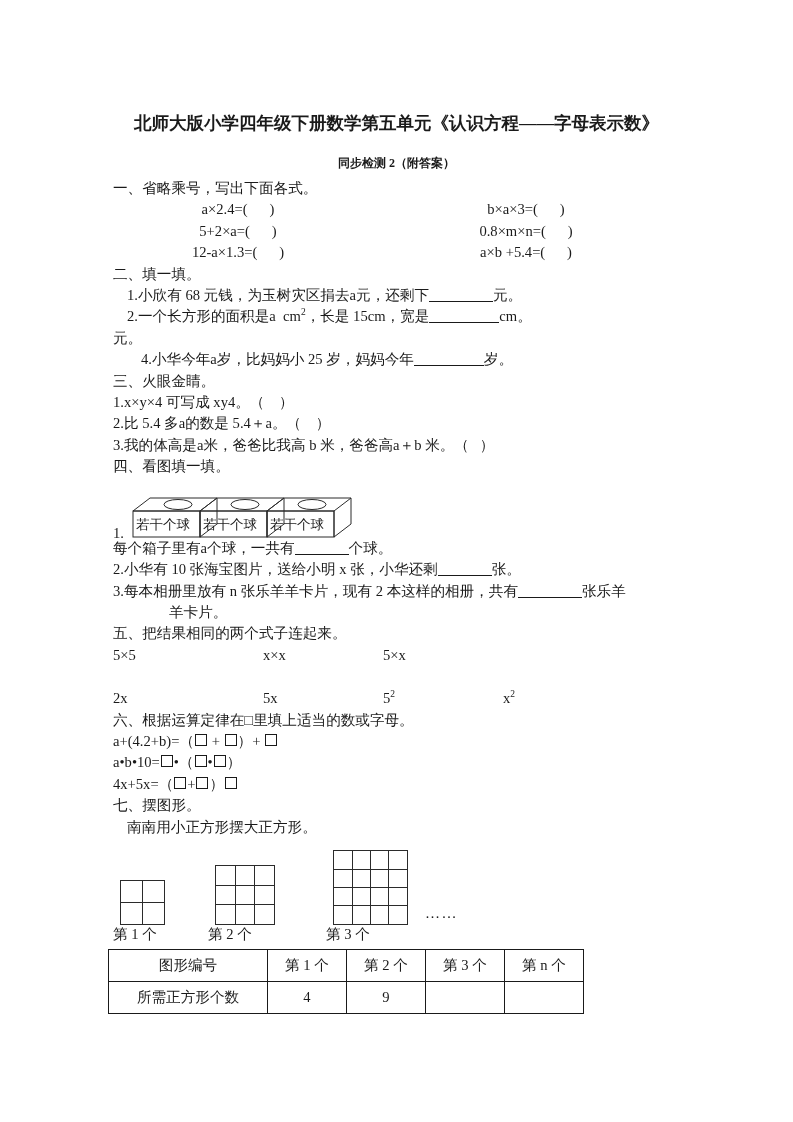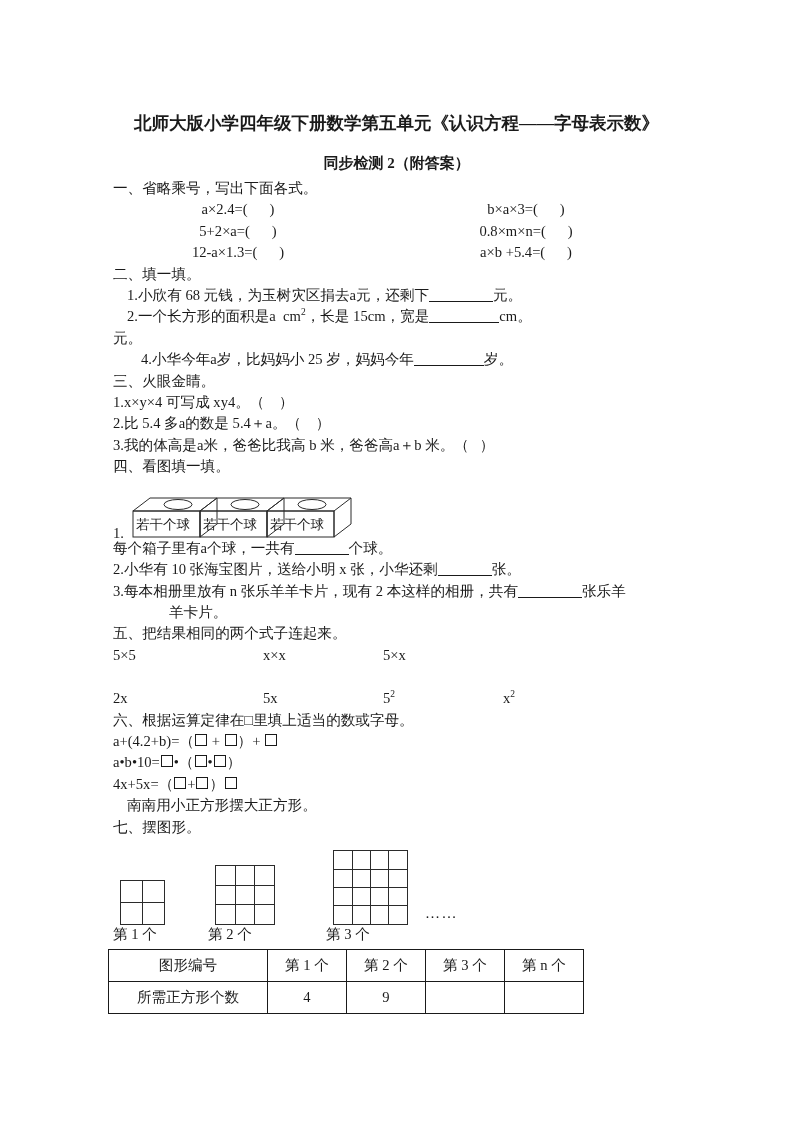--- a/index.html
+++ b/index.html
@@ -8,21 +8,21 @@
     font-family:"Liberation Serif","DejaVu Serif",serif;
     color:#1a1a1a;
     -webkit-font-smoothing:antialiased;
     position:relative;overflow:hidden;
   }
   .page{position:absolute;left:0;top:0;width:793px;height:1122px;}
 
   
   .title-wrap{position:absolute;left:60px;top:112px;width:673px;text-align:center;}
   .title-main{font-size:17.5px;font-weight:bold;letter-spacing:0px;line-height:22px;white-space:nowrap;}
-  .title-sub{font-size:15px;font-weight:bold;margin-top:18px;line-height:22px;}
+  .title-sub{font-size:12px;font-weight:bold;margin-top:18px;line-height:22px;}
 
   
   .body{position:absolute;left:113px;top:178px;width:590px;}
   .ln{font-size:14.6px;line-height:21.4px;white-space:pre;}
   .sec{font-size:14.6px;line-height:21.4px;white-space:pre;}
   .indent1{padding-left:14px;}
   .indent2{padding-left:28px;}
   .indent3{padding-left:56px;}
 
   
@@ -124,22 +124,22 @@
       <span class="m2">5x</span>
       <span class="m3"><span>5</span><span class="sup">2</span></span>
       <span><span>x</span><span class="sup">2</span></span>
     </div>
 
     <div class="sec">六、根据运算定律在□里填上适当的数或字母。</div>
     <div class="ln"><span>a+(4.2+b)=（</span><span class="sq"></span><span> + </span><span class="sq"></span><span>）+ </span><span class="sq"></span></div>
     <div class="ln"><span>a•b•10=</span><span class="sq"></span><span>•（</span><span class="sq"></span><span>•</span><span class="sq"></span><span>）</span></div>
     <div class="ln"><span>4x+5x=（</span><span class="sq"></span><span>+</span><span class="sq"></span><span>）</span><span class="sq"></span></div>
 
+    <div class="sec">七、摆图形。</div>
     <div class="sec indent1">南南用小正方形摆大正方形。</div>
-    <div class="sec">七、摆图形。</div>
   </div>
 
   <div class="idx-1">1.</div>
   <div class="boxes">
     <svg width="290" height="52" viewBox="0 0 290 52">
       <g fill="none" stroke="#2b2b2b" stroke-width="1">
 
         <g>
           <rect x="5" y="18" width="67" height="26"></rect>
           <path d="M5 18 L22 5 L89 5 L72 18 Z"></path>

